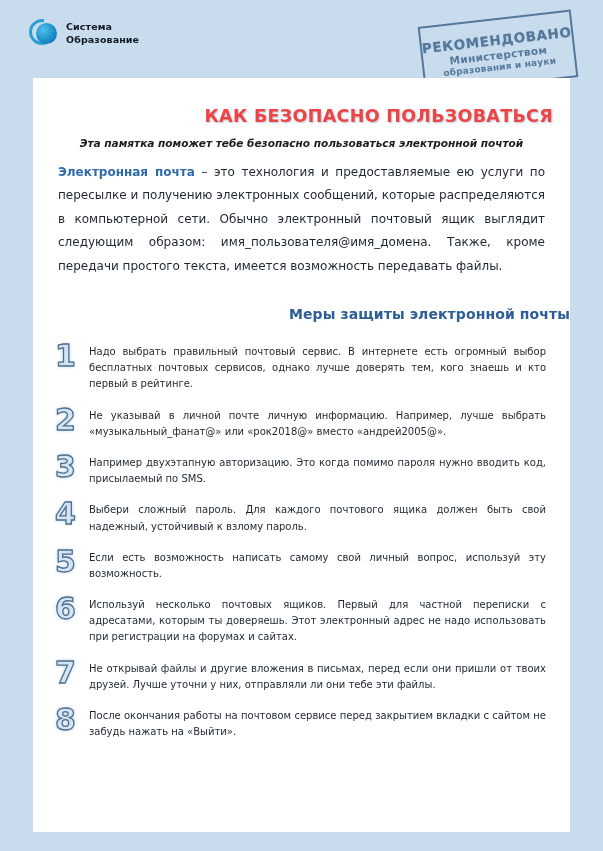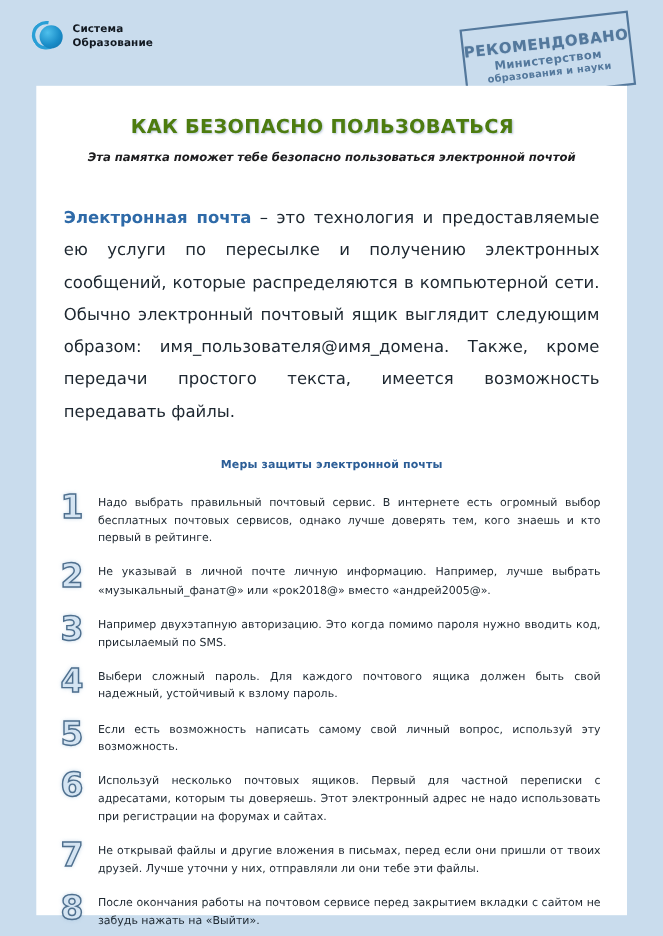--- a/index.html
+++ b/index.html
@@ -113,22 +113,22 @@
   #card {
     position: absolute;
     left: 33px; top: 78px;
     width: 537px; height: 754px;
     background: #ffffff;
   }
 
   
   #title {
     margin: 27px 17px 0 0;
-    text-align: center;
-    color: #4d7c0f;
+    text-align: right;
+    color: #ef4444;
     font-family: "DejaVu Sans", sans-serif;
     font-weight: bold;
     font-size: 17.5px;
     line-height: 1.32;
     letter-spacing: .3px;
     text-shadow: 1px 1px 2px rgba(120,150,185,.55);
   }
   #title .l {
     display: block;
   }
@@ -139,41 +139,41 @@
     color: #1d1d1f;
     font-family: "DejaVu Sans", sans-serif;
     font-style: italic;
     font-weight: bold;
     font-size: 10.6px;
     letter-spacing: -.05px;
   }
 
   
   #intro {
-    margin: 35px 25px 0 25px;
+    margin: 12px 25px 0 25px;
     text-align: justify;
     text-align-last: left;
     font-family: "DejaVu Sans", sans-serif;
-    font-size: 15px;
+    font-size: 12px;
     line-height: 1.95;
     color: #1d2730;
   }
   #intro .lead {
     color: #2e6aa8;
     font-weight: bold;
   }
 
   
   #section-heading {
     margin: 28px 0 0 0;
-    text-align: center;
+    text-align: right;
     color: #2b5d96;
     font-family: "DejaVu Sans", sans-serif;
     font-weight: bold;
-    font-size: 10px;
+    font-size: 14px;
     letter-spacing: .1px;
   }
 
   
   #tips {
     margin: 19px 24px 0 22px;
   }
   .tip {
     display: flex;
     align-items: flex-start;

